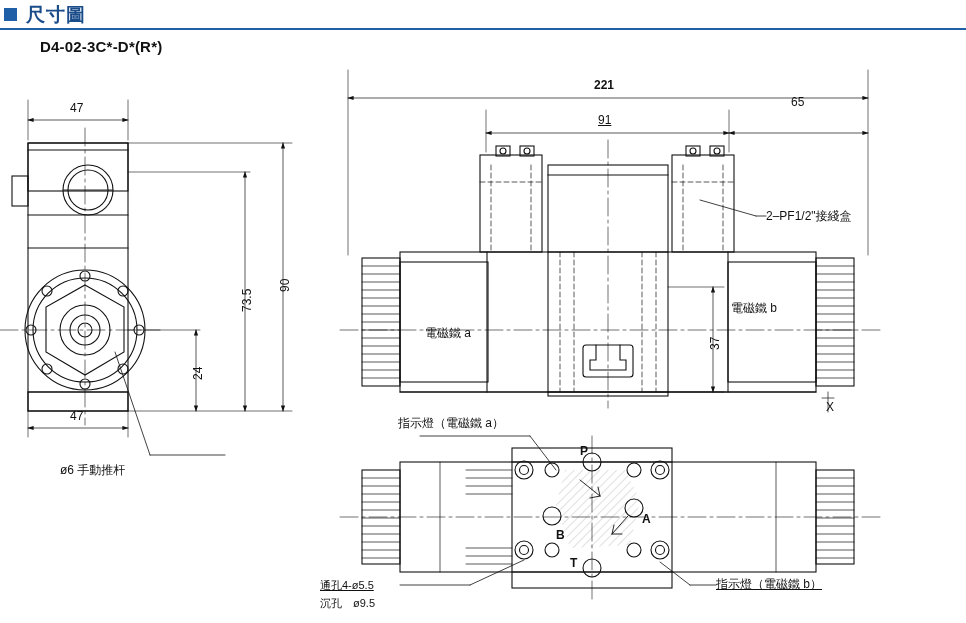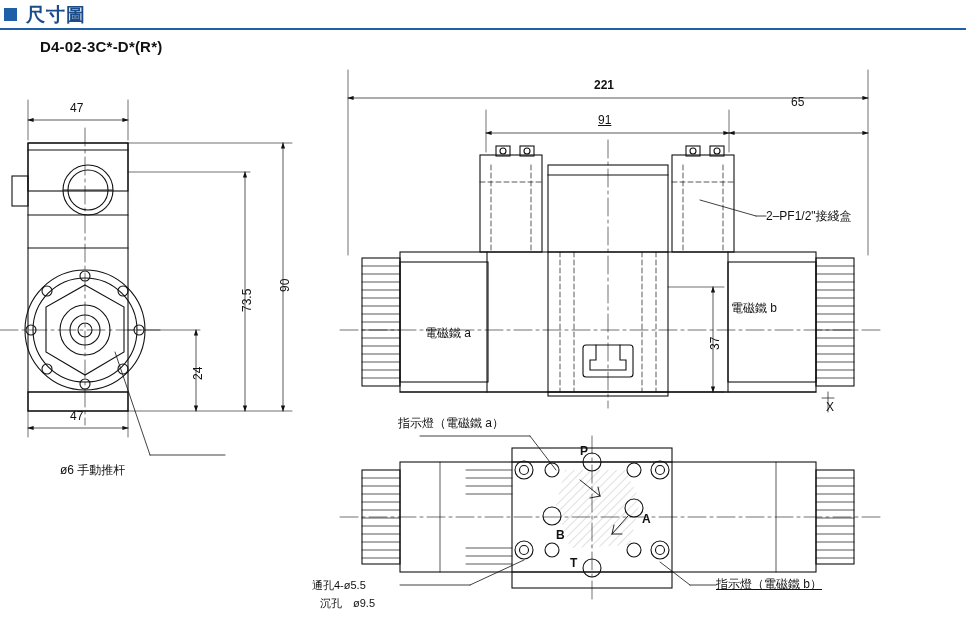--- a/index.html
+++ b/index.html
@@ -322,21 +322,21 @@
   <div class="dim" style="left:791px;top:95px;">65</div>
   <div class="dim rot" style="left:708px;top:350px;">37</div>
 
   <div class="lbl" style="left:425px;top:300px;margin-top:25px;">電磁鐵 a</div>
   <div class="lbl" style="left:731px;top:300px;text-align:center;">電磁鐵 b</div>
   <div class="lbl" style="left:766px;top:208px;">2–PF1/2"接綫盒</div>
   <div class="lbl" style="left:826px;top:400px;">X</div>
 
   <div class="lbl" style="left:398px;top:415px;">指示燈（電磁鐵 a）</div>
   <div class="lbl" style="left:716px;top:576px;text-decoration:underline;">指示燈（電磁鐵 b）</div>
-  <div class="lbl sm" style="left:312px;top:578px;">通孔4-ø5.5</div>
+  <div class="lbl sm" style="left:320px;top:578px;text-decoration:underline;">通孔4-ø5.5</div>
   <div class="lbl sm" style="left:320px;top:596px;">沉孔　ø9.5</div>
 
   <div class="lbl" style="left:580px;top:444px;font-weight:bold;">P</div>
   <div class="lbl" style="left:642px;top:512px;font-weight:bold;">A</div>
   <div class="lbl" style="left:556px;top:528px;font-weight:bold;">B</div>
   <div class="lbl" style="left:570px;top:556px;font-weight:bold;">T</div>
 
 </div>
 
 </body></html>

